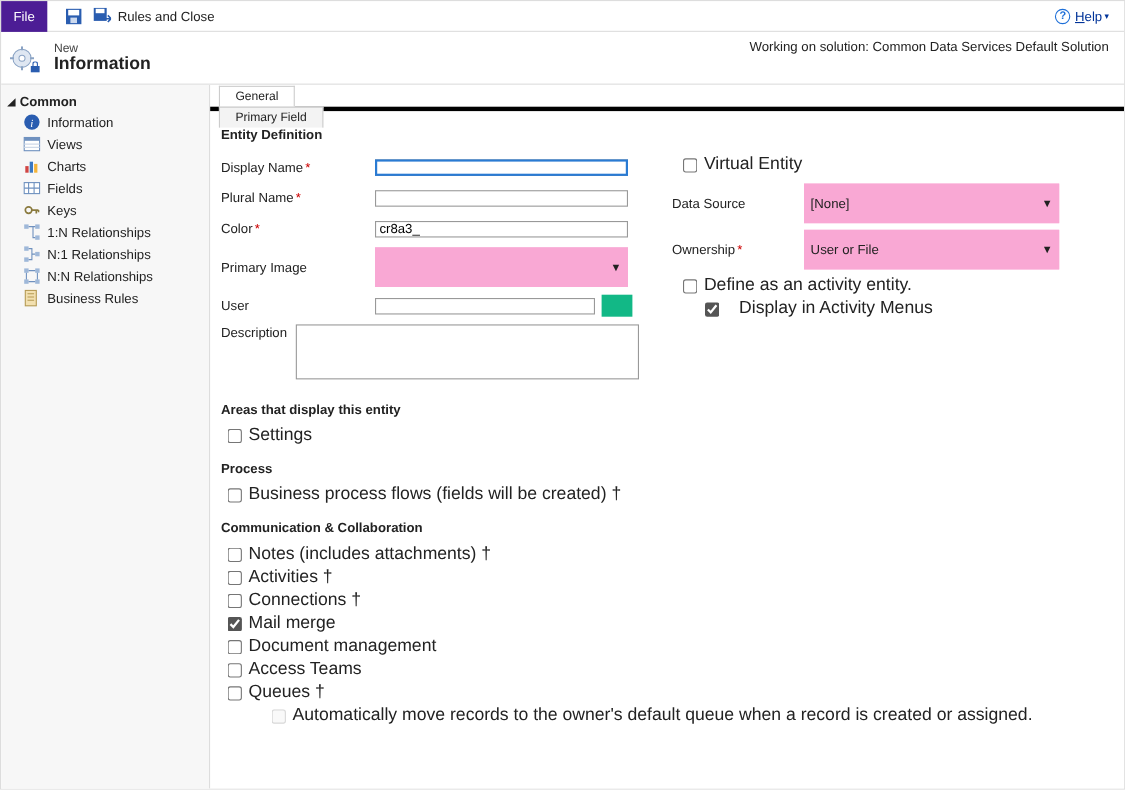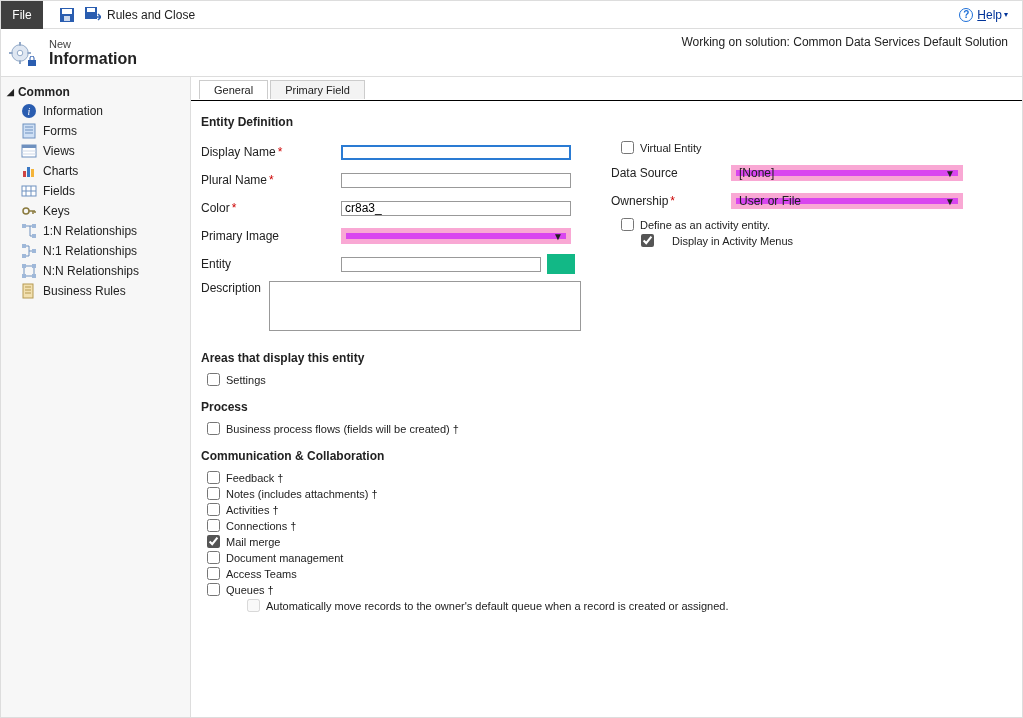--- a/index.html
+++ b/index.html
@@ -1,20 +1,20 @@
 <!DOCTYPE html>
 <html><head>
 <meta charset="utf-8">
 <style>
   * { box-sizing: border-box; }
   html, body { margin:0; padding:0; font-family: "Segoe UI", Tahoma, sans-serif; font-size:12px; color:#222; background:#fff; }
   .root { width:1023px; height:718px; border:1px solid #ddd; display:flex; flex-direction:column; overflow:hidden; }
   
   .toolbar { height:28px; display:flex; align-items:center; border-bottom:1px solid #ddd; }
-  .file-btn { background:#404040; color:#fff; height:28px; width:42px; display:flex; align-items:center; justify-content:center; font-size:12px; cursor:pointer; }
+  .file-btn { background:#4c1d95; color:#fff; height:28px; width:42px; display:flex; align-items:center; justify-content:center; font-size:12px; cursor:pointer; }
   .tb-icons { display:flex; align-items:center; margin-left:16px; gap:10px; }
   .tb-ic { width:16px; height:16px; }
   .tb-text { margin-left:6px; cursor:pointer; }
   .spacer { flex:1; }
   .help { display:flex; align-items:center; margin-right:14px; color:#003399; cursor:pointer; }
   .help .hc { width:14px; height:14px; border:1px solid #1d6fd8; border-radius:50%; display:flex; align-items:center; justify-content:center; color:#1d6fd8; font-size:10px; margin-right:4px; font-weight:bold; }
   .help .dd { font-size:8px; margin-left:2px; }
   
   .hdr2 { height:48px; display:flex; align-items:center; border-bottom:1px solid #ddd; position:relative; }
   .hdr2 .gear { width:22px; height:22px; margin-left:8px; }
@@ -25,43 +25,43 @@
   .hdr2 .soln { position:absolute; right:14px; top:6px; font-size:12px; font-weight:normal; }
   
   .body { flex:1; display:flex; overflow:hidden; }
   .sidebar { width:190px; border-right:1px solid #ddd; background:#f7f7f7; padding-top:6px; overflow:auto; }
   .sb-group { padding:2px 6px; font-weight:bold; display:flex; align-items:center; cursor:pointer; }
   .sb-group .tri { font-size:9px; margin-right:4px; }
   .sb-item { display:flex; align-items:center; padding:2px 6px 2px 20px; cursor:pointer; height:20px; }
   .sb-item .ic { width:16px; height:16px; margin-right:6px; flex-shrink:0; }
   
   .main { flex:1; display:flex; flex-direction:column; overflow:hidden; }
-  .tabs { display:flex; border-bottom:1px solid #000000; padding-left:8px; height:24px; align-items:center; }
+  .tabs { display:flex; border-bottom:4px solid #000000; padding-left:8px; height:24px; align-items:flex-start;flex-direction:column; }
   .tab { border:1px solid #ccc; border-bottom:none; padding:3px 14px 3px; font-size:11px; background:#f3f3f3; margin-right:2px; cursor:pointer; position:relative; top:1px; }
   .tab.active { background:#fff; }
   .content { flex:1; overflow-y:scroll; overflow-x:hidden; padding:8px 14px 20px 10px; position:relative; }
   .sec-title { font-weight:bold; margin:6px 0 12px 0; }
   .cols { display:flex; gap:30px; }
   .col-left { width:380px; }
   .col-right { flex:1; }
   .frow { display:flex; align-items:center; margin-bottom:6px; min-height:22px; }
   .flabel { width:140px; font-size:12px; }
   .req { color:#cc0000; margin-left:2px; }
   .finput { border:1px solid #999; height:15px; width:230px; padding:1px 3px; font-size:12px; font-family:inherit; }
   .finput.focus { outline:2px solid #2a7bd3; outline-offset:-2px; }
   .swatch { width:28px; height:20px; background:#12b886; display:inline-block; margin-left:6px; }
   .ftarea { border:1px solid #999; width:634px; height:50px; resize:none; font-family:inherit; }
-  .rsel { border:5px solid #f9a8d4; height:16px; width:232px; font-size:12px; background:#d946ef; padding:0 3px; display:flex; align-items:center; justify-content:space-between; cursor:pointer; }
+  .rsel { border:3px solid #f9a8d4; height:36px; width:232px; font-size:12px; background:#f9a8d4; padding:0 3px; display:flex; align-items:center; justify-content:space-between; cursor:pointer; }
   .rsel .car { font-size:10px; }
   .cb-row { display:flex; align-items:center; margin-bottom:3px; }
   .cb-row.ind { padding-left:20px;gap:12px; }
   .cb-row.ind2 { padding-left:40px; }
   .cb-row input[type=checkbox] { margin:0 6px 0 0; width:13px; height:13px; accent-color:#555; }
   .cb-row.dis input[type=checkbox] { opacity:.85; }
-  .cb-row label { font-size:11px;text-align:right; }
+  .cb-row label { font-size:16px;text-align:right; }
   .group-label { font-weight:bold; margin:14px 0 8px 0; }
   .col-right .frow .flabel { width:120px; }
   .cinput { width:200px; }
 </style>
 </head>
 <body>
 
 <div class="root">
 
   <div class="toolbar">
@@ -120,29 +120,20 @@
       </div>
       <div class="sb-item">
           <svg class="ic" viewBox="0 0 16 16">
             <circle cx="8" cy="8" r="7" fill="#2a5db0"></circle>
             <text x="8" y="12" text-anchor="middle" fill="#fff" font-size="10" font-family="serif" font-style="italic">i</text>
           </svg>
           <span>Information</span>
         </div>
       <div class="sb-item">
           <svg class="ic" viewBox="0 0 16 16">
-            <rect x="2" y="1" width="12" height="14" fill="#cfe0f5" stroke="#6f91bf"></rect>
-            <line x1="4" y1="4" x2="12" y2="4" stroke="#6f91bf"></line>
-            <line x1="4" y1="7" x2="12" y2="7" stroke="#6f91bf"></line>
-            <line x1="4" y1="10" x2="12" y2="10" stroke="#6f91bf"></line>
-          </svg>
-          <span>Forms</span>
-        </div>
-      <div class="sb-item">
-          <svg class="ic" viewBox="0 0 16 16">
             <rect x="1" y="2" width="14" height="12" fill="#fff" stroke="#6f91bf"></rect>
             <rect x="1" y="2" width="14" height="3" fill="#6f91bf"></rect>
             <line x1="1" y1="8" x2="15" y2="8" stroke="#cfd9e8"></line>
             <line x1="1" y1="11" x2="15" y2="11" stroke="#cfd9e8"></line>
           </svg>
           <span>Views</span>
         </div>
       <div class="sb-item">
           <svg class="ic" viewBox="0 0 16 16">
             <rect x="2" y="8" width="3" height="6" fill="#d04543"></rect>
@@ -231,21 +222,21 @@
               <input class="finput" value="cr8a3_" style="">
             </div>
             <div class="frow">
               <div class="flabel">Primary Image</div>
               <div class="rsel" style="width:230px">
                   <span></span>
                   <span class="car">▼</span>
                 </div>
             </div>
             <div class="frow">
-              <div class="flabel">Entity</div>
+              <div class="flabel">User</div>
               <input class="finput cinput" value="" style="">
               <span class="swatch"></span>
             </div>
             <div class="frow" style="align-items:flex-start">
               <div class="flabel">Description</div>
               <textarea class="ftarea" style=""></textarea>
             </div>
           </div>
 
           <div class="col-right">
@@ -286,24 +277,20 @@
 
         <div class="group-label">Process</div>
         <div class="cb-row" style="margin-left:6px">
           <input type="checkbox" style="">
           <label>Business process flows (fields will be created) †</label>
         </div>
 
         <div class="group-label">Communication &amp; Collaboration</div>
         <div class="cb-row" style="margin-left:6px">
             <input type="checkbox" style="">
-            <label>Feedback †</label>
-          </div>
-        <div class="cb-row" style="margin-left:6px">
-            <input type="checkbox" style="">
             <label>Notes (includes attachments) †</label>
           </div>
         <div class="cb-row" style="margin-left:6px">
             <input type="checkbox" style="">
             <label>Activities †</label>
           </div>
         <div class="cb-row" style="margin-left:6px">
             <input type="checkbox" style="">
             <label>Connections †</label>
           </div>

